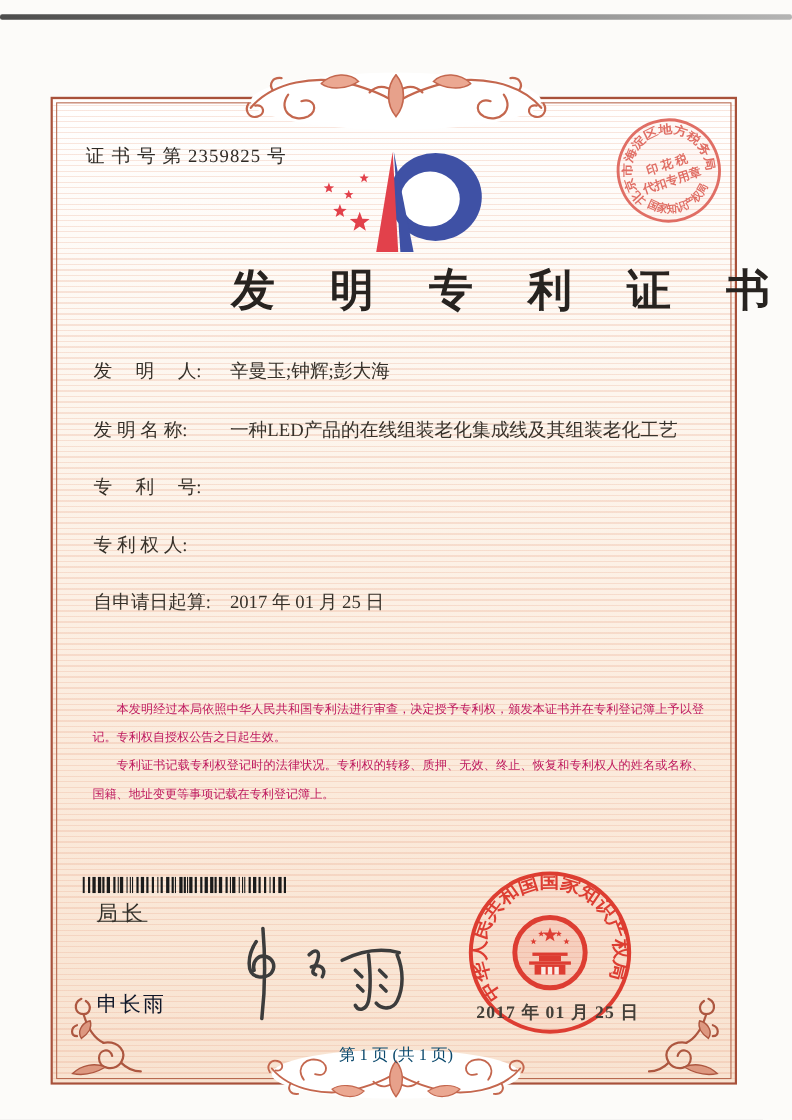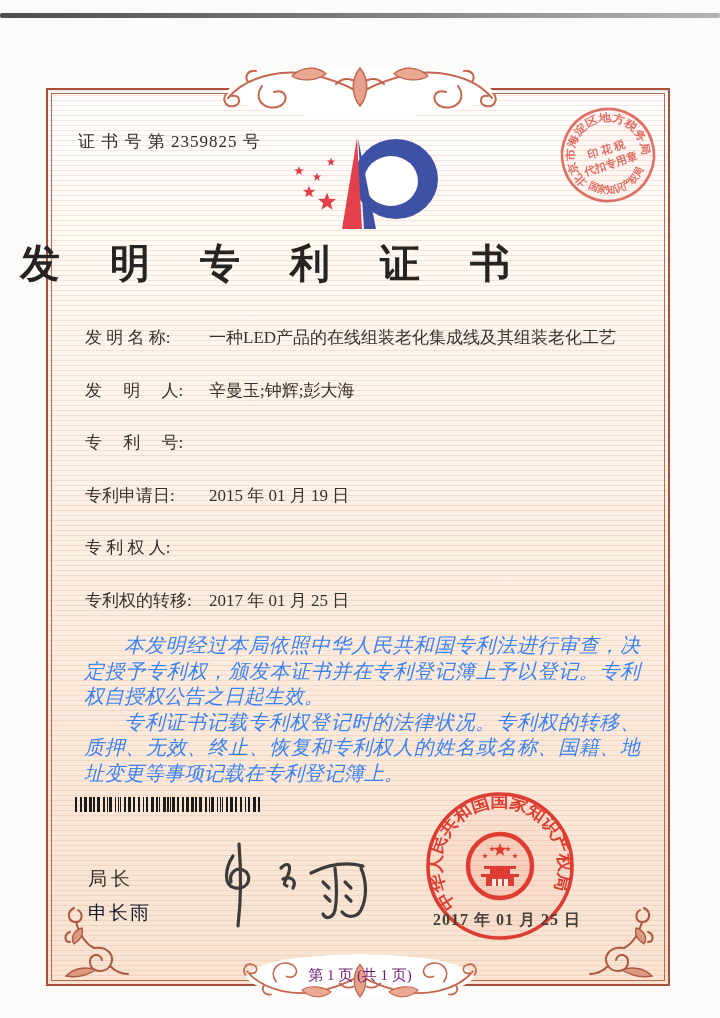--- a/index.html
+++ b/index.html
@@ -17,39 +17,39 @@
   .frame {
     position:absolute; left:46px; top:88px; width:620px; height:894px;
     border:2px solid #a8513a;
     background:
       repeating-linear-gradient(180deg, rgba(233,166,138,0.28) 0 1px, rgba(255,255,255,0) 1px 5px),
       linear-gradient(180deg,#ffffff 0%, #fdf6ee 30%, #fbeadb 70%, #f8e3d1 100%);
   }
   .frame-inner { position:absolute; inset:3px; border:1px solid #b86a50; }
   .cert-no { left:78px; top:130px; font-size:17px; letter-spacing:1px; color:#2f2b26; }
   .title {
-    left:0; right:0; top:236px; text-align:left;
+    left:0; right:0; top:236px; text-align:right;
     font-size:40px; font-weight:bold; letter-spacing:20px; text-indent:20px; color:#272320;
   }
   .fields { left:85px; top:327px; width:574px; }
   .field-row { display:flex; font-size:17px; color:#36312a; line-height:21px; margin-bottom:31.5px; }
   .field-label { flex:0 0 124px; white-space:pre; }
   .field-value { flex:1; white-space:pre-wrap; }
   .body-text {
-    left:84px; top:633px; width:556px; font-size:20px; line-height:25.5px;
-    color:#3b82f6; text-align:justify; font-style:italic;
+    left:84px; top:633px; width:556px; font-size:11px; line-height:25.5px;
+    color:#be185d; text-align:justify; 
   }
   .body-text p { margin:0; text-indent:2em; }
   .barcode { left:75px; top:797px; }
-  .director-title { left:88px; top:866px; font-size:19px; letter-spacing:4px; color:#33302a; }
+  .director-title { left:88px; top:817px; font-size:19px; letter-spacing:4px; color:#33302a;text-decoration:underline; }
   .director-name { left:88px; top:900px; font-size:19px; letter-spacing:2px; color:#0f172a; }
   .signature { left:195px; top:838px; }
   .seal { left:420px; top:786px; opacity:.95; }
   .seal-date { left:433px; top:910px; font-size:16px; font-weight:bold; color:#454039; letter-spacing:1px; }
-  .footer { left:0; right:0; top:950px; text-align:center; font-size:15px; color:#701a75;margin-top:16px; }
+  .footer { left:0; right:0; top:950px; text-align:center; font-size:15px; color:#0c4a6e; }
   .orn-top { left:218px; top:54px; }
   .orn-bottom { left:238px; top:944px; transform:scaleY(-1); }
   .orn-br { left:588px; top:902px; }
   .orn-bl { left:54px; top:902px; transform:scaleX(-1); }
   .logo { left:284px; top:132px; }
   .tax-stamp { left:545px; top:92px; opacity:.9; }
 </style>
 </head>
 <body>
 
@@ -133,39 +133,35 @@
       </text>
       <text x="0" y="-2" text-anchor="middle" font-size="11" font-weight="bold">印 花 税</text>
       <text x="0" y="13" text-anchor="middle" font-size="11" font-weight="bold">代扣专用章</text>
     </g>
   </svg>
 
   <div class="abs title">发 明 专 利 证 书</div>
 
   <div class="abs fields">
     <div class="field-row">
+      <span class="field-label">发　 明　 人: </span>
+      <span class="field-value">辛曼玉;钟辉;彭大海</span>
+    </div>
+    <div class="field-row">
       <span class="field-label">发 明 名 称: </span>
       <span class="field-value">一种LED产品的在线组装老化集成线及其组装老化工艺</span>
     </div>
     <div class="field-row">
-      <span class="field-label">发　 明　 人: </span>
-      <span class="field-value">辛曼玉;钟辉;彭大海</span>
-    </div>
-    <div class="field-row">
       <span class="field-label">专　 利　 号: </span>
     </div>
     <div class="field-row">
-      <span class="field-label">专利申请日: </span>
-      <span class="field-value">2015 年 01 月 19 日</span>
-    </div>
-    <div class="field-row">
       <span class="field-label">专 利 权 人: </span>
     </div>
     <div class="field-row">
-      <span class="field-label">专利权的转移: </span>
+      <span class="field-label">自申请日起算: </span>
       <span class="field-value">2017 年 01 月 25 日</span>
     </div>
   </div>
 
   <div class="abs body-text">
     <p>本发明经过本局依照中华人民共和国专利法进行审查，决定授予专利权，颁发本证书并在专利登记簿上予以登记。专利权自授权公告之日起生效。</p>
     <p>专利证书记载专利权登记时的法律状况。专利权的转移、质押、无效、终止、恢复和专利权人的姓名或名称、国籍、地址变更等事项记载在专利登记簿上。</p>
   </div>
 
   <svg class="abs barcode" width="190" height="15" viewBox="0 0 190 15">

